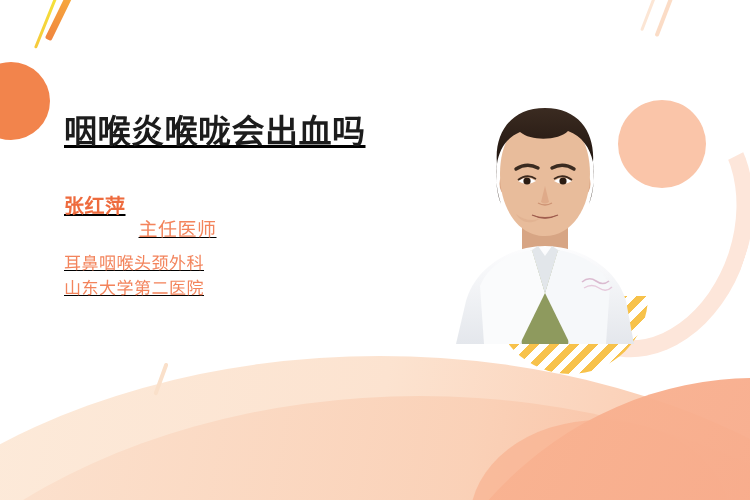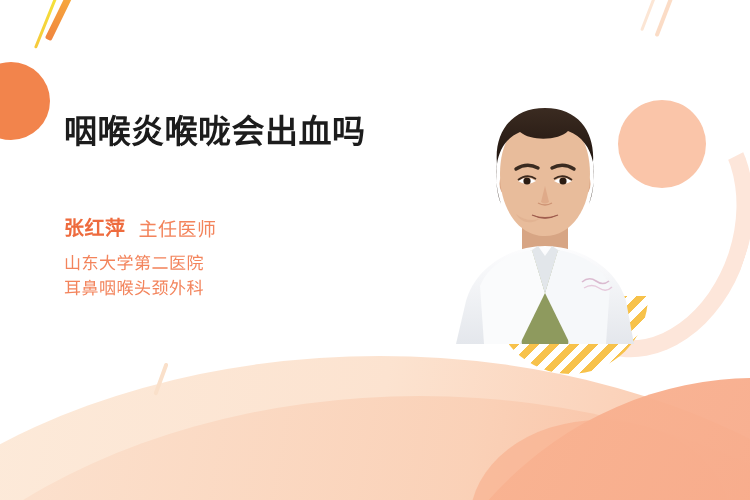--- a/index.html
+++ b/index.html
@@ -145,35 +145,36 @@
     width:210px; height:248px;
   }
   .photo svg { display:block; width:210px; height:248px; }
 
   
   .content {
     position:absolute;
     left:64px; top:112px;
     width:360px;
     z-index:6;
+    text-decoration:underline;
   }
 
   .title {
     font-size:33px;
     line-height:40px;
     font-weight:bold;
     color:#1C1C1C;
     letter-spacing:.5px;
     width:330px;
   }
 
   .byline {
     margin-top:38px;
     display:flex;
-    align-items:flex-end;
+    align-items:flex-start;
     gap:13px;
     white-space:nowrap;
   }
   .doctor-name {
     font-size:20px;
     font-weight:bold;
     color:#EE6B3E;
     letter-spacing:.5px;
   }
   .doctor-title {
@@ -296,18 +297,18 @@
   <div class="content">
 
     <div class="title">咽喉炎喉咙会出血吗</div>
 
     <div class="byline">
       <span class="doctor-name">张红萍</span>
       <span class="doctor-title">主任医师</span>
     </div>
 
     <div class="affil">
+      <div>耳鼻咽喉头颈外科</div>
       <div>山东大学第二医院</div>
-      <div>耳鼻咽喉头颈外科</div>
     </div>
   </div>
 
 </div>
 
 </body></html>

